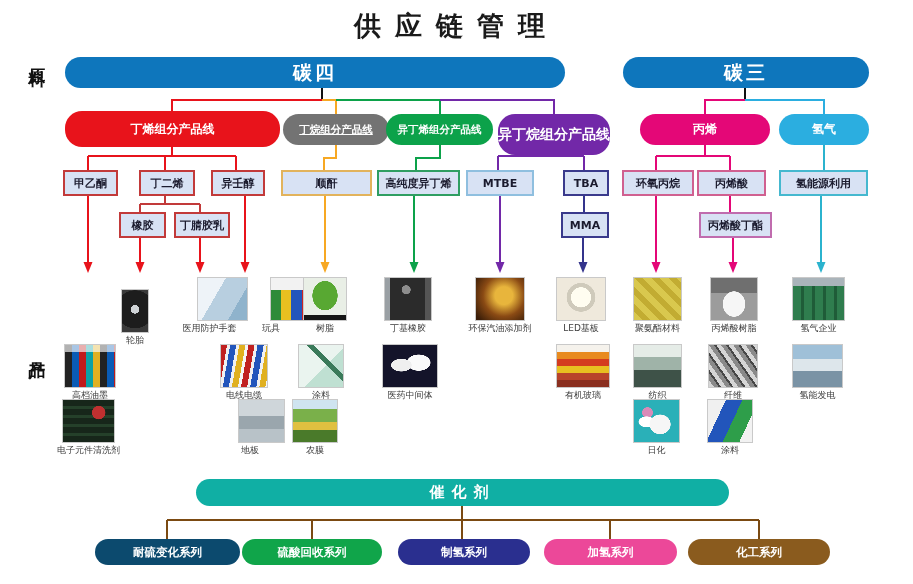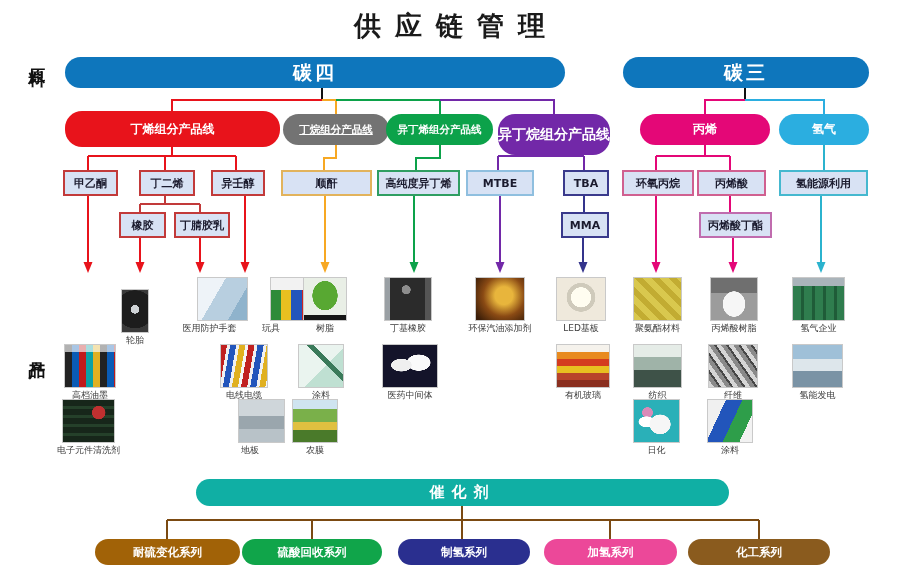--- a/index.html
+++ b/index.html
@@ -271,21 +271,21 @@
     <div class="plabel">日化</div>
   </div>
   <div class="card" style="left:707px;top:399px;width:46px;">
     <div class="ph ph-roller2"></div>
     <div class="plabel">涂料</div>
   </div>
 
   <div class="cat-pill">
     <span>催化剂</span>
   </div>
-  <div class="cat-oval" style="left:95px;width:145px;background:#a16207;">
+  <div class="cat-oval" style="left:95px;width:145px;background:#0c4a6e;">
     <span>耐硫变化系列</span>
   </div>
   <div class="cat-oval" style="left:242px;width:140px;background:#10A54A;">
     <span>硫酸回收系列</span>
   </div>
   <div class="cat-oval" style="left:398px;width:132px;background:#2A2F8F;">
     <span>制氢系列</span>
   </div>
   <div class="cat-oval" style="left:544px;width:133px;background:#ec4899;">
     <span>加氢系列</span>

